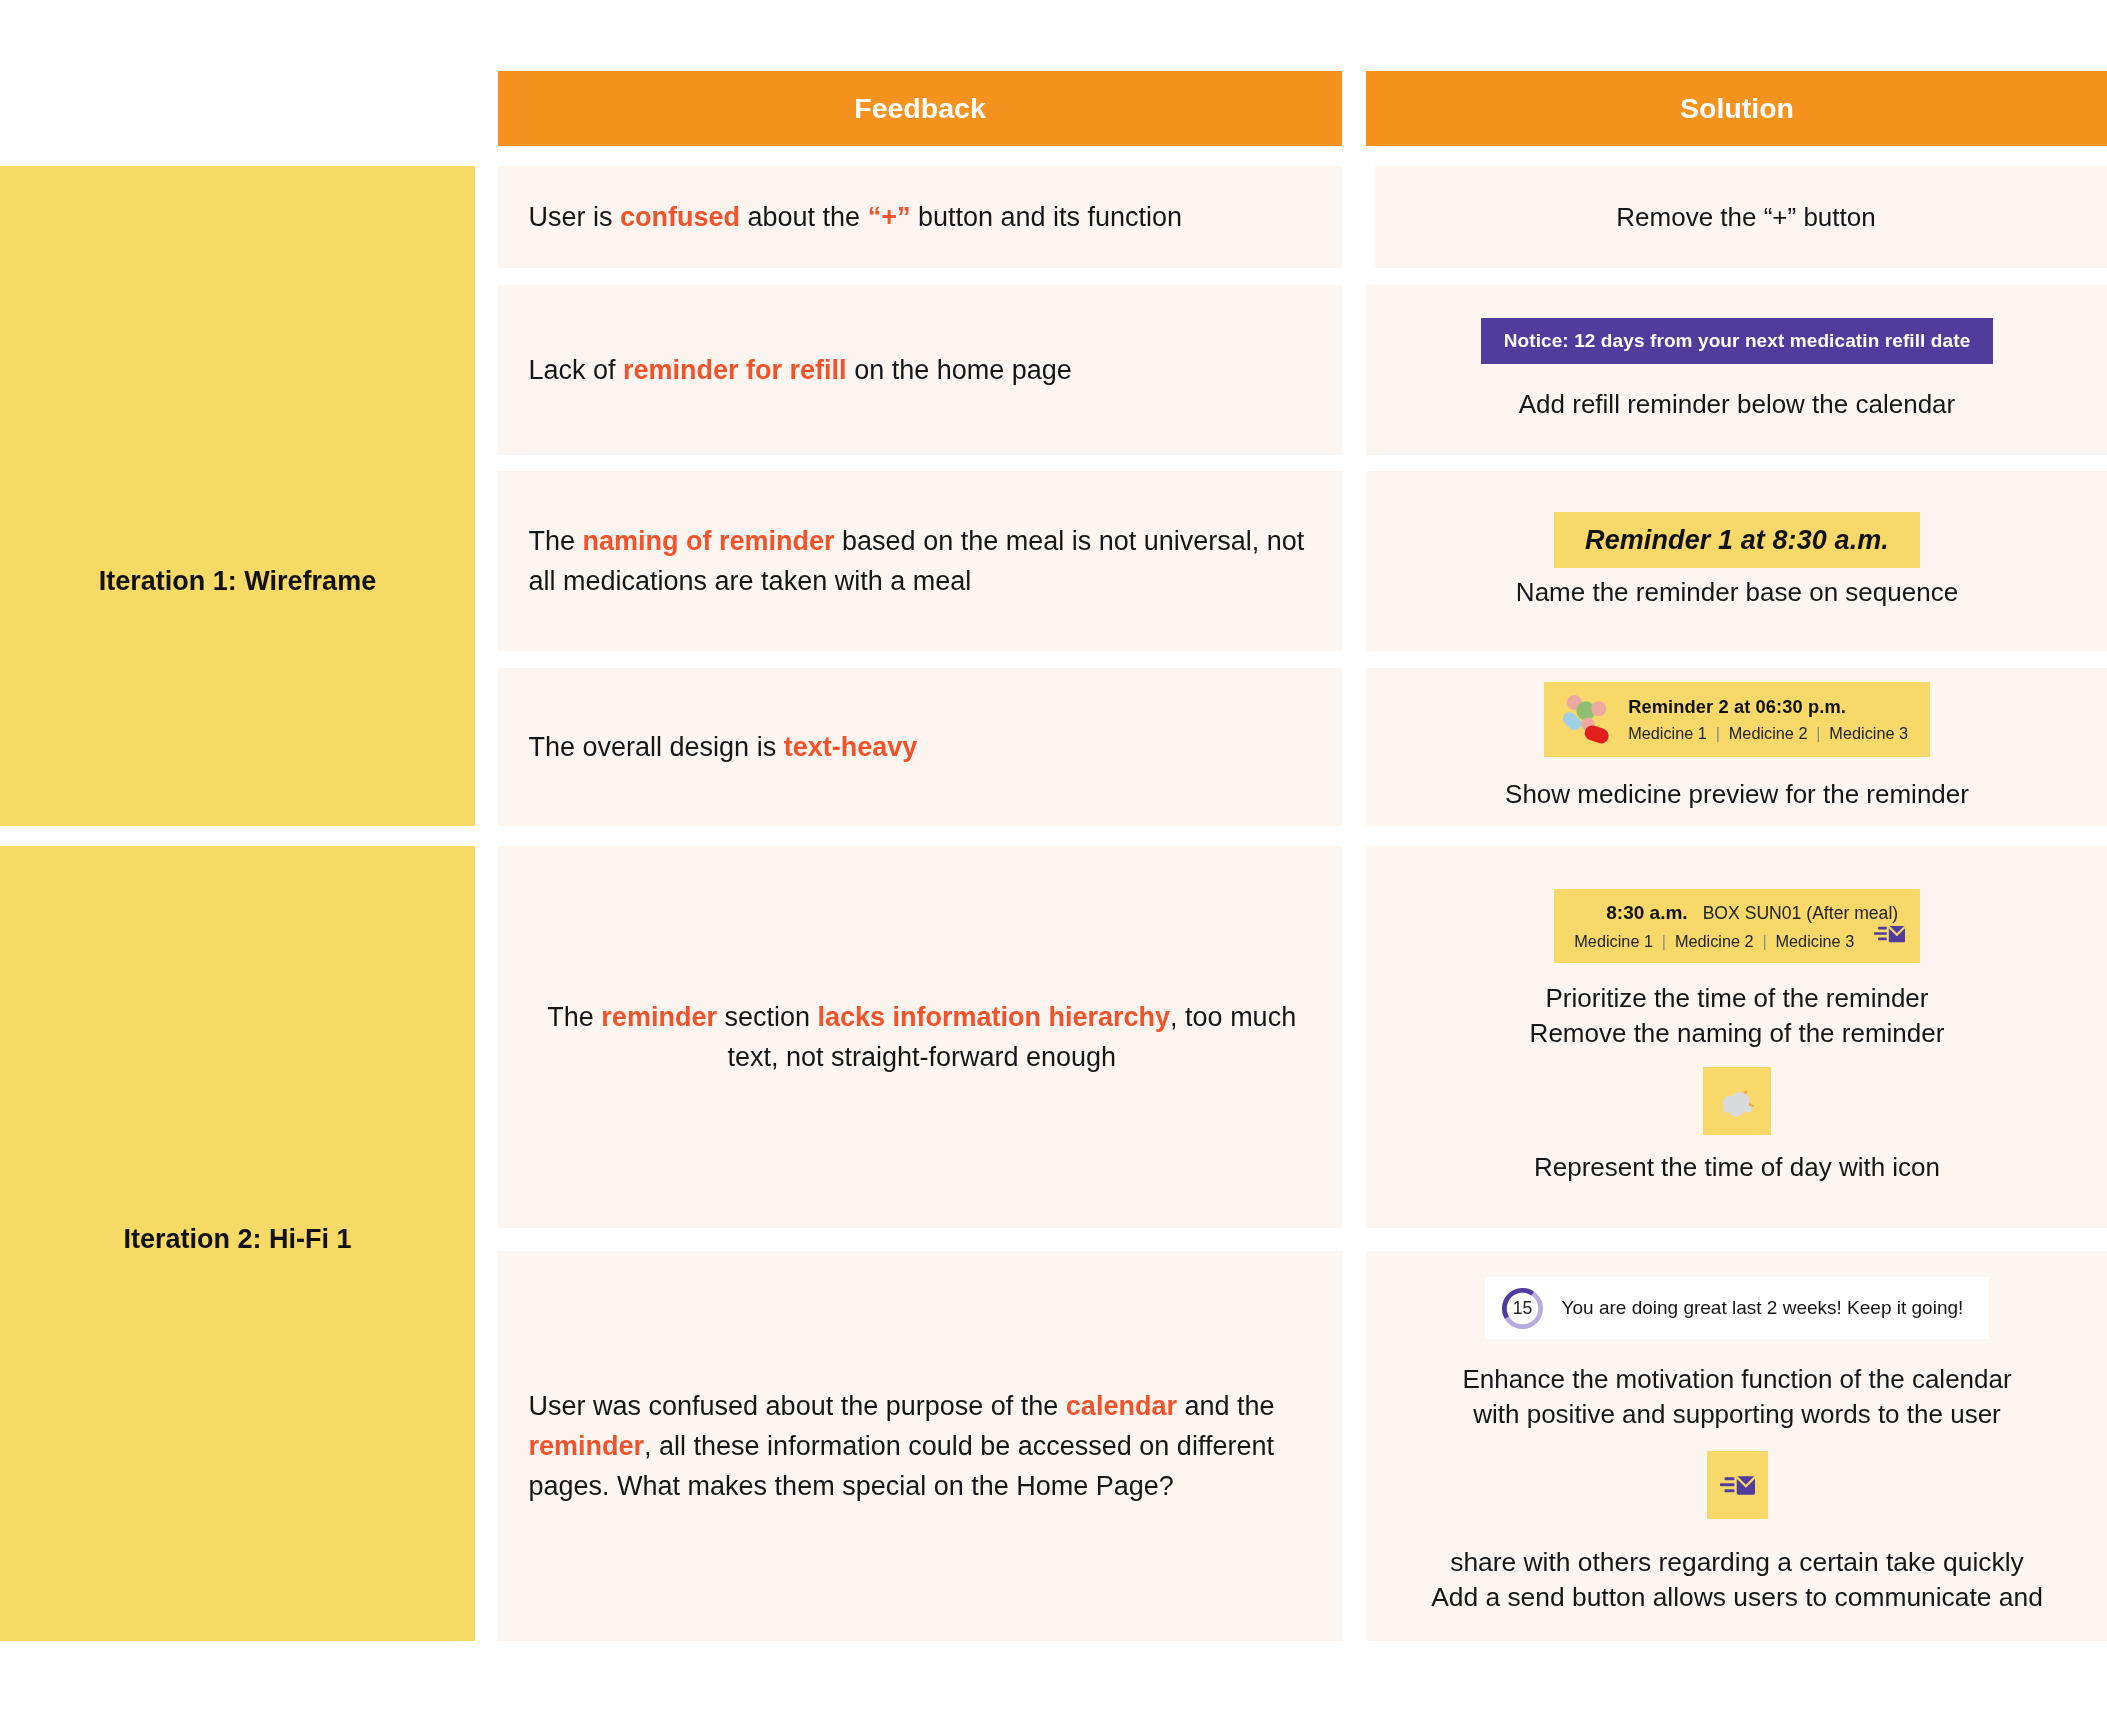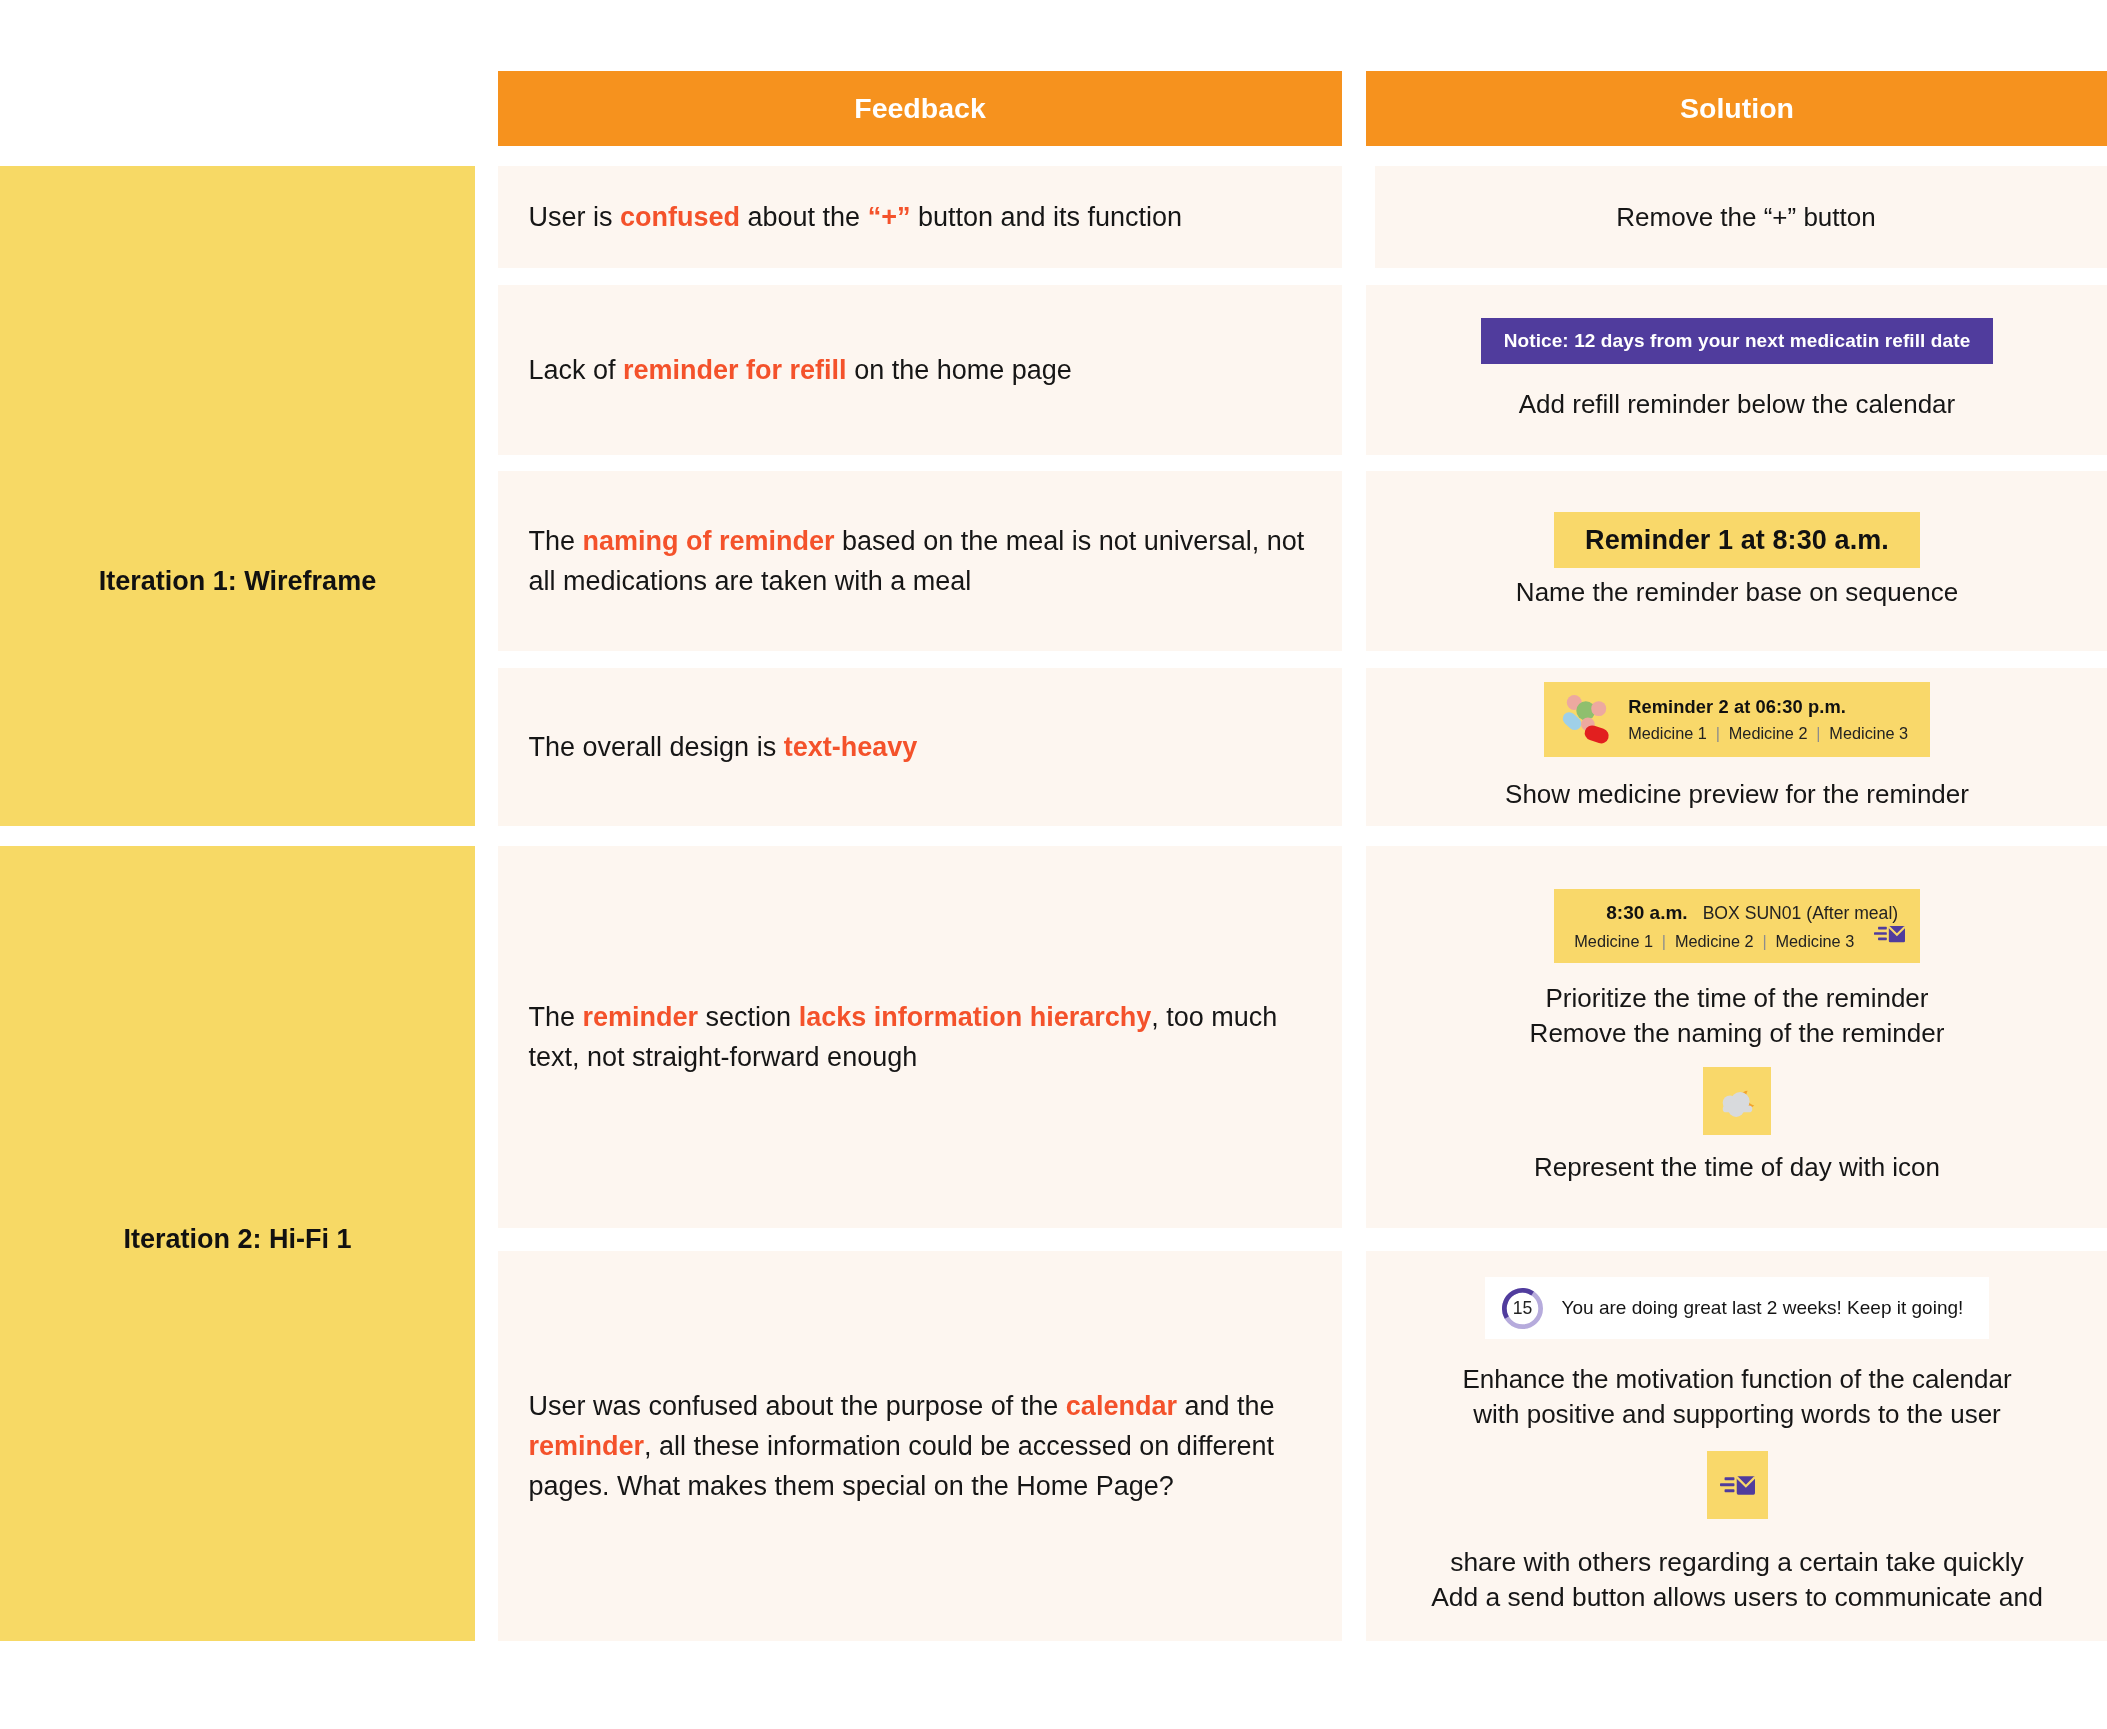--- a/index.html
+++ b/index.html
@@ -39,21 +39,21 @@
 
   
   .notice{
     background:#503C9D;color:#fff;font-size:19px;font-weight:700;
     padding:12.2px 23px;letter-spacing:0.1px;margin-bottom:23px;
   }
 
   
   .rem-chip{
     background:#F9D86A;color:#111;font-size:27px;font-weight:700;
-    padding:12.2px 31px;margin-bottom:7px;letter-spacing:0.1px;
+    padding:12.2px 31px;margin-bottom:7px;letter-spacing:0.1px;font-style:italic;
   }
 
   
   .med-card{
     background:#F9D86A;display:flex;align-items:center;gap:15px;
     padding:11px 22px 11px 16.3px;margin-bottom:20.3px;
   }
   .med-card .pills{width:53px;height:53px;flex:0 0 53px;position:relative;}
   .med-right{display:flex;flex-direction:column;gap:5.4px;}
   .med-title{font-size:18.3px;font-weight:700;color:#111;letter-spacing:0.1px;}
@@ -154,21 +154,21 @@
         <span class="med-sep">|</span>
         <span>Medicine 2</span>
         <span class="med-sep">|</span>
         <span>Medicine 3</span>
       </div>
     </div>
   </div>
   <div class="sol-text">Show medicine preview for the reminder</div>
 </div>
 
-<div class="abs card fb-card" style="left:498px;top:846px;width:844px;height:382px;">
+<div class="abs card fb-card" style="left:498px;top:846px;width:844px;height:382px;text-align:center;">
   <div class="fb-text" style="max-width:787px;">
     <span>The </span><span class="hl">reminder</span><span> section </span><span class="hl">lacks information hierarchy</span><span>, too much text, not straight-forward enough</span>
   </div>
 </div>
 <div class="abs card sol-card" style="left:1366px;top:846px;width:742px;height:382px;">
   <div class="hifi-card">
     <div class="hifi-row1">
       <span class="hifi-time">8:30 a.m.</span>
       <span class="hifi-box">BOX SUN01 (After meal)</span>
     </div>

